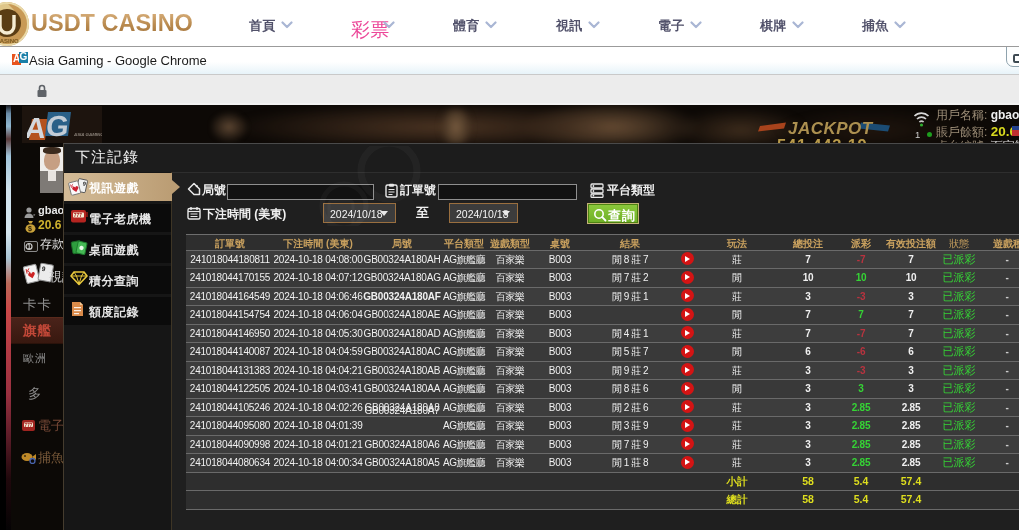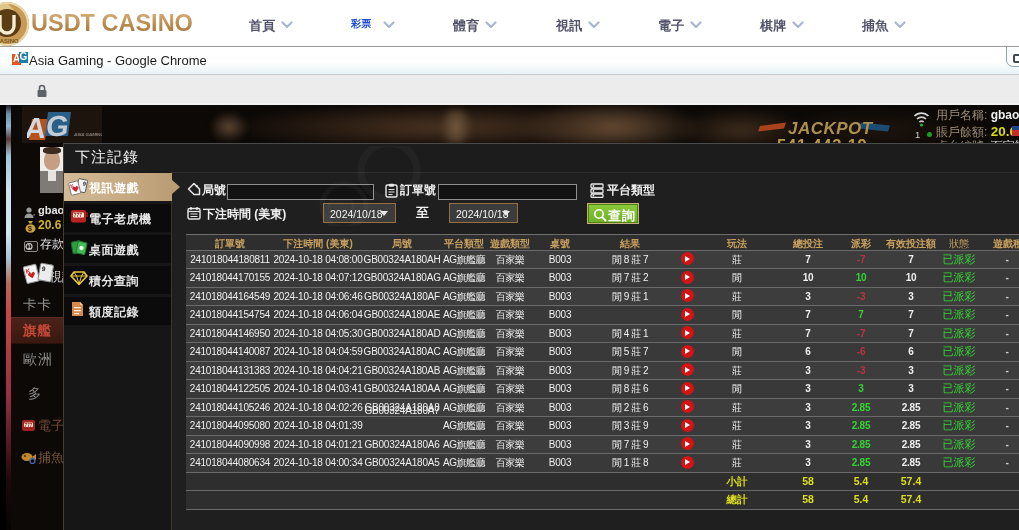--- a/index.html
+++ b/index.html
@@ -15,21 +15,21 @@
 <path d="M2 22 A21 21 0 0 1 23 1 L30 8 L10 34 Z" fill="#e8d8a0" opacity="0.7"></path>
 <circle cx="23" cy="21" r="14" fill="#5a3d14"></circle>
 <path d="M16 13 v11 a7 7 0 0 0 14 0 v-11" fill="none" stroke="#f5ecd2" stroke-width="3.4"></path>
 <text x="23" y="41" font-size="6" fill="#7a5a20" text-anchor="middle" font-weight="bold">CASINO</text>
 </svg>
 <div class="abs" style="left:31px;top:9.5px;font-size:23.5px;font-weight:bold;letter-spacing:0px;background:linear-gradient(180deg,#d3a974 15%,#b98a4e 55%,#a0713a 100%);-webkit-background-clip:text;background-clip:text;color:transparent;">USDT CASINO</div>
 <div class="abs" style="left:249px;top:17px;font-size:13px;color:#52526b;font-weight:bold;letter-spacing:0.3px;">首頁</div>
 <svg class="abs" style="left:281px;top:21px;" width="12" height="8" viewBox="0 0 12 8">
       <polyline points="1.5,1.5 6,6 10.5,1.5" fill="none" stroke="#a9b6d4" stroke-width="2.2" stroke-linecap="round" stroke-linejoin="round"></polyline>
     </svg>
-<div class="abs" style="left:351px;top:17px;font-size:10px;color:#1d4ed8;font-weight:bold;letter-spacing:0.3px;">彩票</div>
+<div class="abs" style="left:351px;top:17px;font-size:19px;color:#ec4899;font-weight:normal;letter-spacing:0.3px;">彩票</div>
 <svg class="abs" style="left:383px;top:21px;" width="12" height="8" viewBox="0 0 12 8">
       <polyline points="1.5,1.5 6,6 10.5,1.5" fill="none" stroke="#a9b6d4" stroke-width="2.2" stroke-linecap="round" stroke-linejoin="round"></polyline>
     </svg>
 <div class="abs" style="left:453px;top:17px;font-size:13px;color:#52526b;font-weight:bold;letter-spacing:0.3px;">體育</div>
 <svg class="abs" style="left:485px;top:21px;" width="12" height="8" viewBox="0 0 12 8">
       <polyline points="1.5,1.5 6,6 10.5,1.5" fill="none" stroke="#a9b6d4" stroke-width="2.2" stroke-linecap="round" stroke-linejoin="round"></polyline>
     </svg>
 <div class="abs" style="left:556px;top:17px;font-size:13px;color:#52526b;font-weight:bold;letter-spacing:0.3px;">視訊</div>
 <svg class="abs" style="left:588px;top:21px;" width="12" height="8" viewBox="0 0 12 8">
       <polyline points="1.5,1.5 6,6 10.5,1.5" fill="none" stroke="#a9b6d4" stroke-width="2.2" stroke-linecap="round" stroke-linejoin="round"></polyline>
@@ -132,21 +132,21 @@
           </g>
 <g transform="rotate(10 26 12)">
             <rect x="20" y="2" width="13" height="17" rx="1.5" fill="#ececec" stroke="#888"></rect>
             <text x="22" y="9.5" font-size="6.5" fill="#222" font-weight="bold">9</text>
           </g>
 </svg></div>
 <div class="abs" style="left:38px;top:124px;font-size:13px;color:#cfcfcf;">視訊</div>
 <div class="abs" style="left:12px;top:152px;font-size:13.5px;color:#8d8d8d;letter-spacing:1px;">卡卡</div>
 <div class="abs" style="left:0px;top:173px;width:52px;height:25px;background:linear-gradient(180deg,#4a231a,#38180f);border-top:1px solid #5a2a1c;border-bottom:1px solid #2a120a;"></div>
 <div class="abs" style="left:12px;top:178px;font-size:13.5px;color:#c24838;font-weight:bold;letter-spacing:1px;">旗艦</div>
-<div class="abs" style="left:12px;top:207px;font-size:14px;color:#909090;letter-spacing:1px;">歐洲</div>
+<div class="abs" style="left:12px;top:207px;font-size:11px;color:#909090;letter-spacing:1px;">歐洲</div>
 <div class="abs" style="left:17px;top:241px;font-size:13.5px;color:#8d8d8d;">多</div>
 <div class="abs" style="left:10px;top:274px;width:15px;height:13px;"><svg width="15" height="13" viewBox="0 0 15 13">
           <rect x="1" y="1" width="13" height="11" rx="2" fill="#a02420"></rect>
           <rect x="3" y="3.5" width="9" height="4.5" rx="1" fill="#f0e6d0"></rect>
           <text x="3.6" y="7.6" font-size="4.6" fill="#b02020" font-weight="bold">777</text>
         </svg></div>
 <div class="abs" style="left:27px;top:273px;font-size:13px;color:#7a4a38;">電子</div>
 <div class="abs" style="left:9px;top:306px;width:17px;height:14px;"><svg width="17" height="14" viewBox="0 0 17 14">
           <ellipse cx="7" cy="7" rx="5.5" ry="4" fill="#c08a28"></ellipse>
           <path d="M12 7 l4-3 v6 Z" fill="#c08a28"></path>
@@ -302,21 +302,21 @@
 <div class="abs" style="left:499px;top:40.2px;width:0;height:0;border-top:3.2px solid transparent;border-bottom:3.2px solid transparent;border-left:5.2px solid #fff;"></div>
 <div class="ct" style="left:551px;top:34.0px;height:18.5px;line-height:19.0px;font-size:10px;color:#f0f0f0;letter-spacing:-0.2px;">閒</div>
 <div class="ct" style="left:622px;top:34.0px;height:18.5px;line-height:19.0px;font-size:10px;color:#f0f0f0;letter-spacing:-0.2px;font-weight:bold;">10</div>
 <div class="ct" style="left:675px;top:34.0px;height:18.5px;line-height:19.0px;font-size:10px;color:#35d435;letter-spacing:-0.2px;font-weight:bold;">10</div>
 <div class="ct" style="left:725px;top:34.0px;height:18.5px;line-height:19.0px;font-size:10px;color:#f0f0f0;letter-spacing:-0.2px;font-weight:bold;">10</div>
 <div class="ct" style="left:773px;top:34.0px;height:18.5px;line-height:19.0px;font-size:11px;color:#35d435;letter-spacing:0px;">已派彩</div>
 <div class="ct" style="left:821px;top:34.0px;height:18.5px;line-height:19.0px;font-size:10px;color:#cccccc;letter-spacing:-0.2px;font-weight:bold;">-</div>
 <div class="abs" style="left:0;top:52.5px;width:833px;height:18.5px;background:#3d3d3d;border-top:1px solid #6a6a6a;box-sizing:border-box;"></div>
 <div class="ct" style="left:44px;top:52.5px;height:18.5px;line-height:19.0px;font-size:10px;color:#f0f0f0;letter-spacing:-0.2px;">241018044164549</div>
 <div class="ct" style="left:132px;top:52.5px;height:18.5px;line-height:19.0px;font-size:10px;color:#f0f0f0;letter-spacing:-0.2px;">2024-10-18 04:06:46</div>
-<div class="ct" style="left:216px;top:52.5px;height:18.5px;line-height:19.0px;font-size:10px;color:#f0f0f0;letter-spacing:-0.2px;">GB00324A180AF</div>
+<div class="ct" style="left:216px;top:52.5px;height:18.5px;line-height:19.0px;font-size:10px;color:#f0f0f0;letter-spacing:-0.2px;font-weight:bold;">GB00324A180AF</div>
 <div class="ct" style="left:278px;top:52.5px;height:18.5px;line-height:19.0px;font-size:10px;color:#f0f0f0;letter-spacing:-0.5px;">AG旗艦廳</div>
 <div class="ct" style="left:324px;top:52.5px;height:18.5px;line-height:19.0px;font-size:10px;color:#f0f0f0;letter-spacing:-0.5px;">百家樂</div>
 <div class="ct" style="left:374px;top:52.5px;height:18.5px;line-height:19.0px;font-size:10px;color:#f0f0f0;letter-spacing:-0.2px;">B003</div>
 <div class="ct" style="left:444px;top:52.5px;height:18.5px;line-height:19.0px;font-size:10px;color:#f0f0f0;letter-spacing:-0.5px;">閒 9 莊 1</div>
 <div class="abs" style="left:494.5px;top:55.2px;width:13px;height:13px;border-radius:50%;background:#d41414;"></div>
 <div class="abs" style="left:499px;top:58.7px;width:0;height:0;border-top:3.2px solid transparent;border-bottom:3.2px solid transparent;border-left:5.2px solid #fff;"></div>
 <div class="ct" style="left:551px;top:52.5px;height:18.5px;line-height:19.0px;font-size:10px;color:#f0f0f0;letter-spacing:-0.2px;">莊</div>
 <div class="ct" style="left:622px;top:52.5px;height:18.5px;line-height:19.0px;font-size:10px;color:#f0f0f0;letter-spacing:-0.2px;font-weight:bold;">3</div>
 <div class="ct" style="left:675px;top:52.5px;height:18.5px;line-height:19.0px;font-size:10px;color:#b8333f;letter-spacing:-0.2px;font-weight:bold;">-3</div>
 <div class="ct" style="left:725px;top:52.5px;height:18.5px;line-height:19.0px;font-size:10px;color:#f0f0f0;letter-spacing:-0.2px;font-weight:bold;">3</div>

